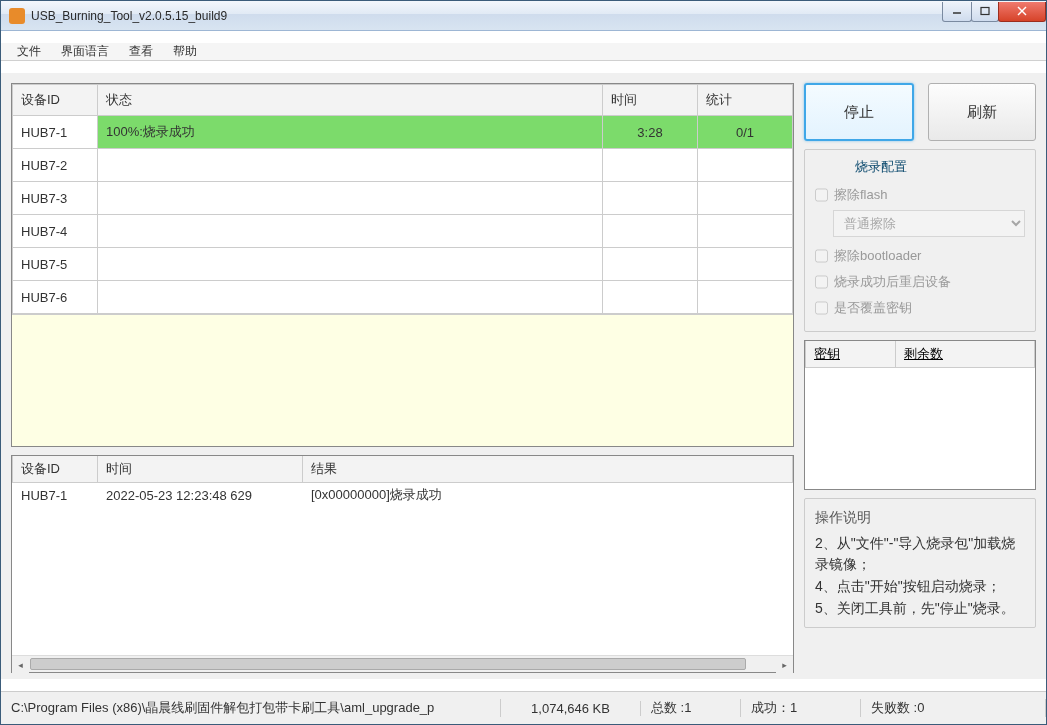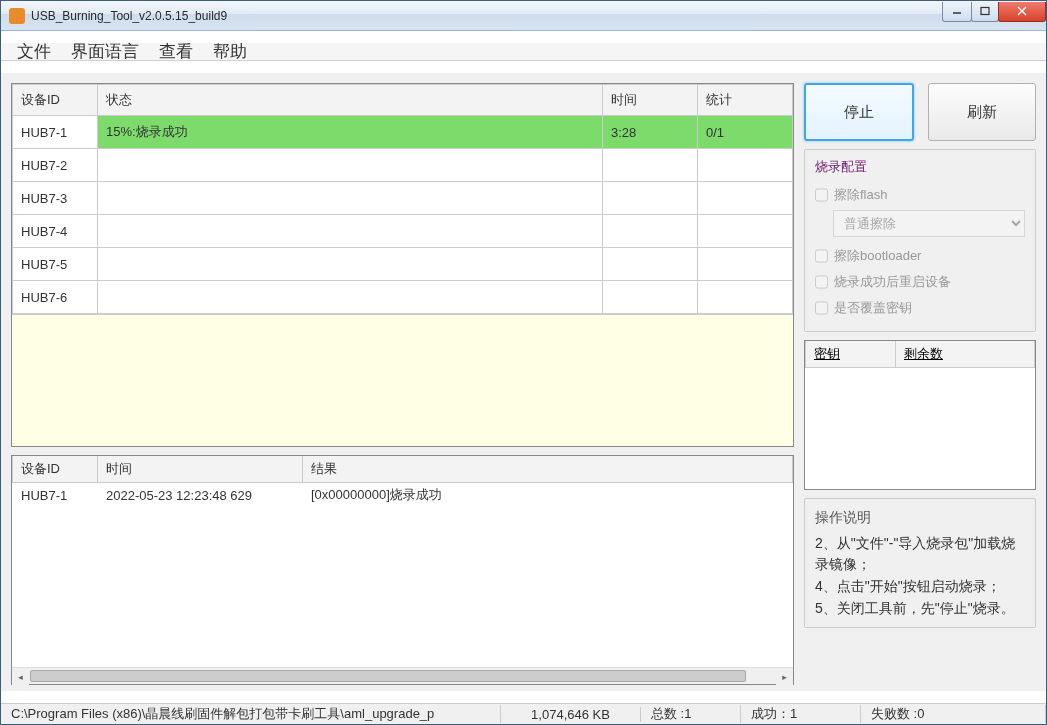--- a/index.html
+++ b/index.html
@@ -11,34 +11,34 @@
 .titlebar { height: 30px; background: linear-gradient(to bottom, #f3f7fc 0%, #e1eaf5 45%, #cfdced 46%, #d8e4f1 100%); display: flex; align-items: center; padding: 0 0 0 8px; border-bottom: 1px solid #9db6d4; }
 .titlebar .app-icon { width:16px; height:16px; background:#e88b2a; border-radius:3px; margin-right:6px; }
 .titlebar .title { font-size:12px; color:#2a2a2a; flex:1; }
 .titlebar .win-btns { display:flex; height:20px; margin-top:-8px; }
 .titlebar .win-btn { width:30px; height:20px; margin-left:0; border:1px solid #7a8aa0; border-top:none; background:linear-gradient(to bottom,#eef3fa,#cfdcee); display:flex; align-items:center; justify-content:center; font-size:11px; color:#333; border-radius:0 0 3px 3px; }
 .titlebar .win-btn.max { width:28px; margin-left:-1px; }
 .titlebar .win-btn.close { width:48px; margin-left:-1px; background:linear-gradient(to bottom,#f07a6e,#d64329); color:#fff; border-color:#9c2d1e; }
 .titlebar .win-btn svg { width:10px; height:10px; }
 
 
-.menubar { height:18px; background:#f5f5f5; border-bottom:1px solid #d0d0d0; display:flex; align-items:center; padding:0 6px; font-size:17px; color:#333; }
+.menubar { height:18px; background:#f5f5f5; border-bottom:1px solid #d0d0d0; display:flex; align-items:center; padding:0 6px; font-size:12px; color:#333; }
 .menubar .menu-item { padding:2px 10px; cursor:default; }
 
 
 .client { flex:1; background:#f0f0f0; display:flex; gap:10px; padding:10px 10px 6px 10px; overflow:hidden; }
 .left-col { flex:1; display:flex; flex-direction:column; gap:8px; min-width:0; }
 .right-col { width:232px; display:flex; flex-direction:column; gap:8px; }
 
 
 .tbl { border:1px solid #888; background:#fff; font-size:13px; }
 .tbl table { width:100%; border-collapse:collapse; table-layout:fixed; }
 .tbl th { background:#f3f3f3; border:1px solid #ccc; text-align:left; padding:6px 8px; font-weight:normal; color:#333; font-size:13px; }
 .tbl td { border:1px solid #ccc; padding:6px 8px; color:#333; font-size:13px; height:33px; }
-.tbl .center { }
+.tbl .center { text-align:center; }
 .tbl tr.success td.status-cell { background:#7cdb6b; }
 .tbl .empty-area { background:#feffe4; height:132px; border-top:1px solid #ccc; }
 
 .top-table-wrap { display:flex; flex-direction:column; }
 .top-table-wrap .tbl { }
 .bottom-tbl-wrap { flex:1; border:1px solid #888; background:#fff; display:flex; flex-direction:column; min-height:0; }
 .bottom-tbl-wrap table { width:100%; border-collapse:collapse; table-layout:fixed; }
 .bottom-tbl-wrap th { background:#f3f3f3; border:1px solid #ccc; border-top:none; text-align:left; padding:4px 8px; font-weight:normal; color:#333; font-size:13px; }
 .bottom-tbl-wrap td { border:1px solid transparent; padding:2px 8px; color:#333; font-size:13px; }
 .bottom-tbl-wrap .rows-area { flex:1; overflow:auto; }
@@ -47,34 +47,34 @@
 .bottom-tbl-wrap .hscroll .arrow { position:absolute; top:0; width:17px; height:17px; background:#f0f0f0; display:flex; align-items:center; justify-content:center; font-size:9px; color:#666; }
 .bottom-tbl-wrap .hscroll .arrow.l { left:0; }
 .bottom-tbl-wrap .hscroll .arrow.r { right:0; }
 
 
 .btn-row { display:flex; gap:14px; }
 .btn { flex:1; height:58px; border:1px solid #b0b0b0; background:linear-gradient(to bottom,#fdfdfd,#e9e9e9); font-size:15px; color:#333; cursor:pointer; border-radius:3px; }
 .btn.primary { border:2px solid #3fa7e8; background:linear-gradient(to bottom,#f4fbff,#e3f3fe); box-shadow:0 0 3px rgba(63,167,232,.6); }
 
 .group { border:1px solid #ccc; background:#f0f0f0; padding:8px 10px 10px 10px; border-radius:2px; position:relative; }
-.group .legend { font-size:13px; color:#701a75; margin-bottom:6px; }
+.group .legend { font-size:13px; color:#0c4a6e; margin-bottom:6px;margin-left:40px; }
 .group .opt { display:flex; gap:6px; padding:4px 0; font-size:13px; color:#999; }
 .group .opt input[type=checkbox] { accent-color:#999; }
 .group select { width:100%; padding:4px 6px; font-size:13px; color:#888; background:#f5f5f5; border:1px solid #ccc; margin:2px 0 6px 18px; width:calc(100% - 18px); }
 
 .keys-box { border:1px solid #888; background:#fff; height:150px;text-decoration:underline; }
 .keys-box table { width:100%; border-collapse:collapse; }
 .keys-box th { background:#f3f3f3; border:1px solid #ccc; border-top:none; text-align:left; padding:4px 8px; font-weight:normal; font-size:13px; }
 
 .instructions { border:1px solid #ccc; background:#f0f0f0; padding:8px 10px; border-radius:2px; font-size:14px; color:#333; line-height:1.55; }
 .instructions .legend { color:#555; margin-bottom:4px; }
 
 
-.statusbar { height:21px; background:#f0f0f0; border-top:1px solid #ccc; display:flex; align-items:center; font-size:13px; color:#333; }
+.statusbar { height:33px; background:#f0f0f0; border-top:1px solid #ccc; display:flex; align-items:center; font-size:13px; color:#333; }
 .statusbar .cell { padding:0 10px; border-right:1px solid #ccc; white-space:nowrap; overflow:hidden; }
 .statusbar .path { flex:0 0 500px; }
 .statusbar .size { flex:0 0 140px; text-align:center; }
 .statusbar .stat { flex:0 0 100px; }
 .statusbar .stat2 { flex:0 0 120px; }
 .statusbar .stat3 { flex:1; }
 </style>
 </head>
 <body>
 
@@ -127,21 +127,21 @@
               <tr>
                 <th>设备ID</th>
                 <th>状态</th>
                 <th>时间</th>
                 <th>统计</th>
               </tr>
             </thead>
             <tbody id="top-rows">
                 <tr class="success">
                   <td>HUB7-1</td>
-                  <td class="status-cell">15%:烧录成功</td>
+                  <td class="status-cell">100%:烧录成功</td>
                   <td class="center status-cell">3:28</td>
                   <td class="center status-cell">0/1</td>
                 </tr>
                 <tr>
                   <td>HUB7-2</td>
                   <td class="status-cell"></td>
                   <td class="center status-cell"></td>
                   <td class="center status-cell"></td>
                 </tr>
                 <tr>

